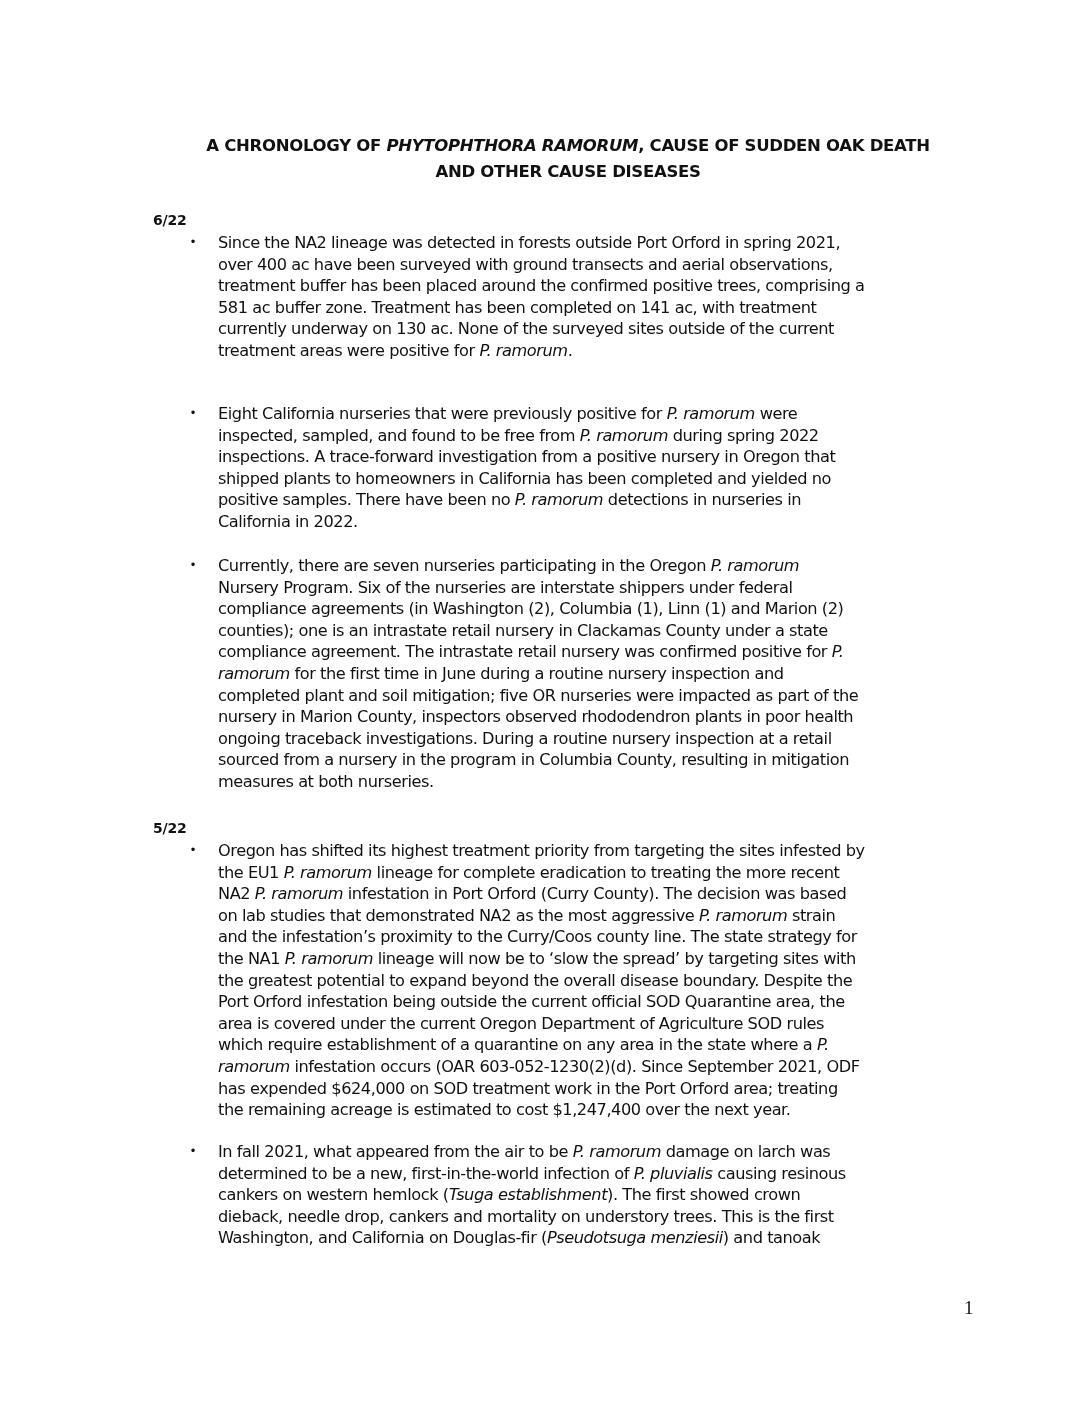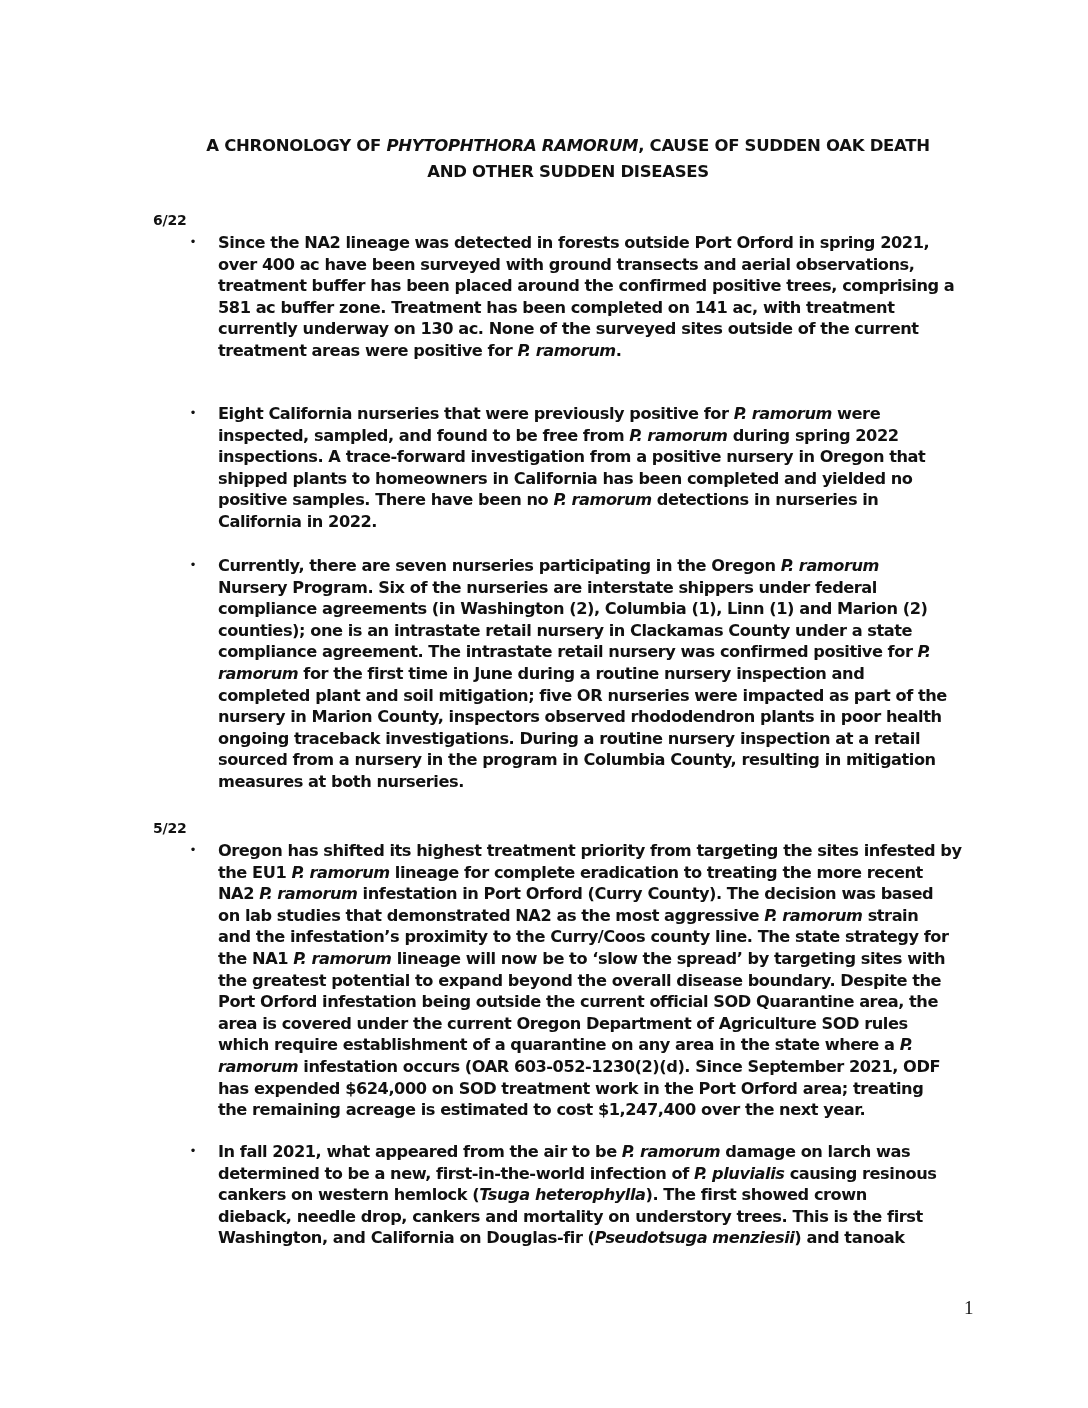--- a/index.html
+++ b/index.html
@@ -7,31 +7,31 @@
          font-family: "DejaVu Sans", sans-serif; color: #111; }
   .page { position: absolute; left: 16px; top: 0; width: 1088px; height: 1408px; }
   .title { position: absolute; left: 137px; width: 830px; top: 133px;
            text-align: center; font-weight: bold; font-size: 16.5px; line-height: 26px;
            letter-spacing: -0.3px; }
   .title .it { font-style: italic; }
   .date { position: absolute; left: 137px; font-weight: bold; font-size: 14px; line-height: 20px; letter-spacing: -0.2px; }
   .item { position: absolute; left: 170px; width: 800px; }
   .bullet { position: absolute; left: 0; top: 0; width: 14px; font-size: 12px; line-height: 21.6px; text-align: center; }
   .lines { position: absolute; left: 32px; top: 0; width: 790px; font-size: 16.2px; line-height: 21.6px; letter-spacing: -0.45px; white-space: nowrap; }
-  .line { display: block; height: 21.6px; font-weight: bold; }
+  .line { display: block; height: 21.6px; }
   .it { font-style: italic; }
   .pagenum { position: absolute; left: 948px; top: 1297px; font-family: "Liberation Serif", serif; font-size: 19px; }
 </style>
 </head>
 <body>
 
 <div class="page">
   <div class="title">
     <div><span>A CHRONOLOGY OF </span><span class="it">PHYTOPHTHORA RAMORUM</span><span>, CAUSE OF SUDDEN OAK DEATH</span></div>
-    <div>AND OTHER SUDDEN DISEASES</div>
+    <div>AND OTHER CAUSE DISEASES</div>
   </div>
 
   <div class="date" style="top:210px;">6/22</div>
 
   <div class="item" style="top:232px;">
     <span class="bullet">•</span>
     <div class="lines">
         <span class="line"><span>Since the NA2 lineage was detected in forests outside Port Orford in spring 2021,</span></span>
         <span class="line"><span>over 400 ac have been surveyed with ground transects and aerial observations,</span></span>
         <span class="line"><span>treatment buffer has been placed around the confirmed positive trees, comprising a</span></span>
@@ -89,20 +89,20 @@
         <span class="line"><span>has expended $624,000 on SOD treatment work in the Port Orford area; treating</span></span>
         <span class="line"><span>the remaining acreage is estimated to cost $1,247,400 over the next year.</span></span>
       </div>
   </div>
 
   <div class="item" style="top:1141px;">
     <span class="bullet">•</span>
     <div class="lines">
         <span class="line"><span>In fall 2021, what appeared from the air to be </span><span class="it">P. ramorum</span><span> damage on larch was</span></span>
         <span class="line"><span>determined to be a new, first-in-the-world infection of </span><span class="it">P. pluvialis</span><span> causing resinous</span></span>
-        <span class="line"><span>cankers on western hemlock (</span><span class="it">Tsuga heterophylla</span><span>). The first showed crown</span></span>
+        <span class="line"><span>cankers on western hemlock (</span><span class="it">Tsuga establishment</span><span>). The first showed crown</span></span>
         <span class="line"><span>dieback, needle drop, cankers and mortality on understory trees. This is the first</span></span>
         <span class="line"><span>Washington, and California on Douglas-fir (</span><span class="it">Pseudotsuga menziesii</span><span>) and tanoak</span></span>
       </div>
   </div>
 
   <div class="pagenum">1</div>
 </div>
 
 </body></html>

